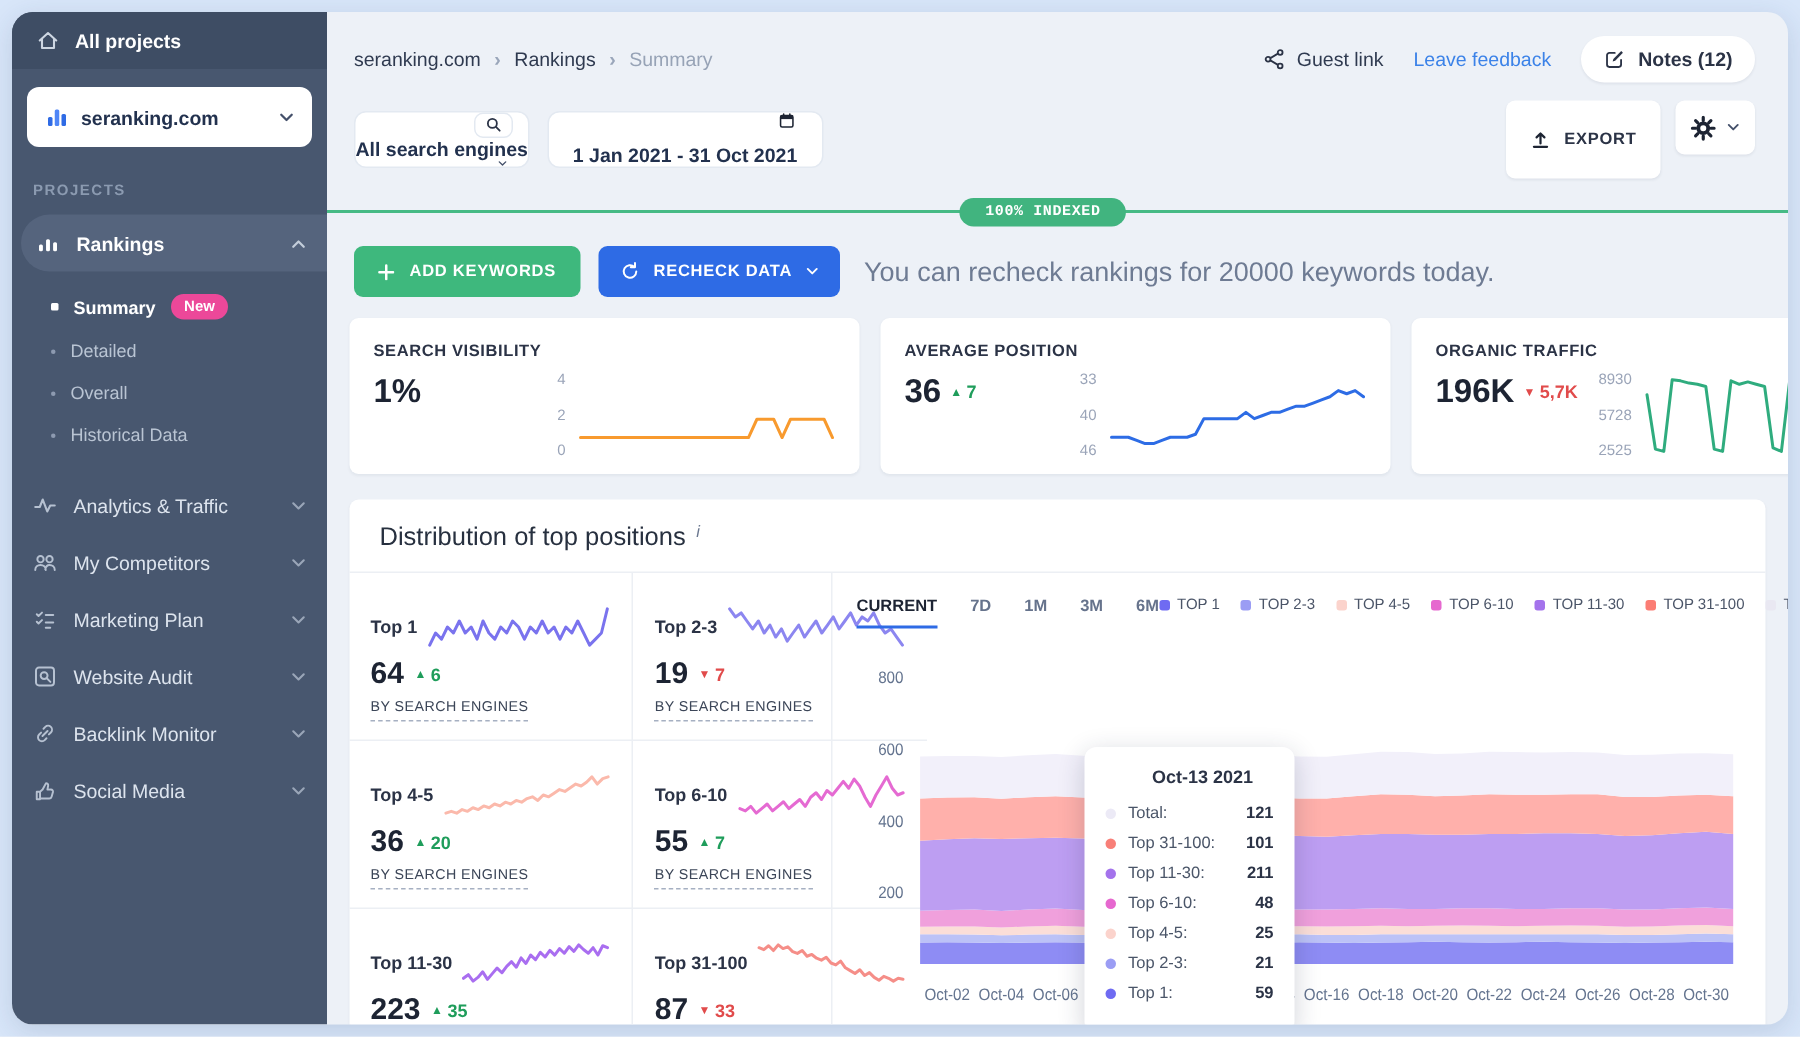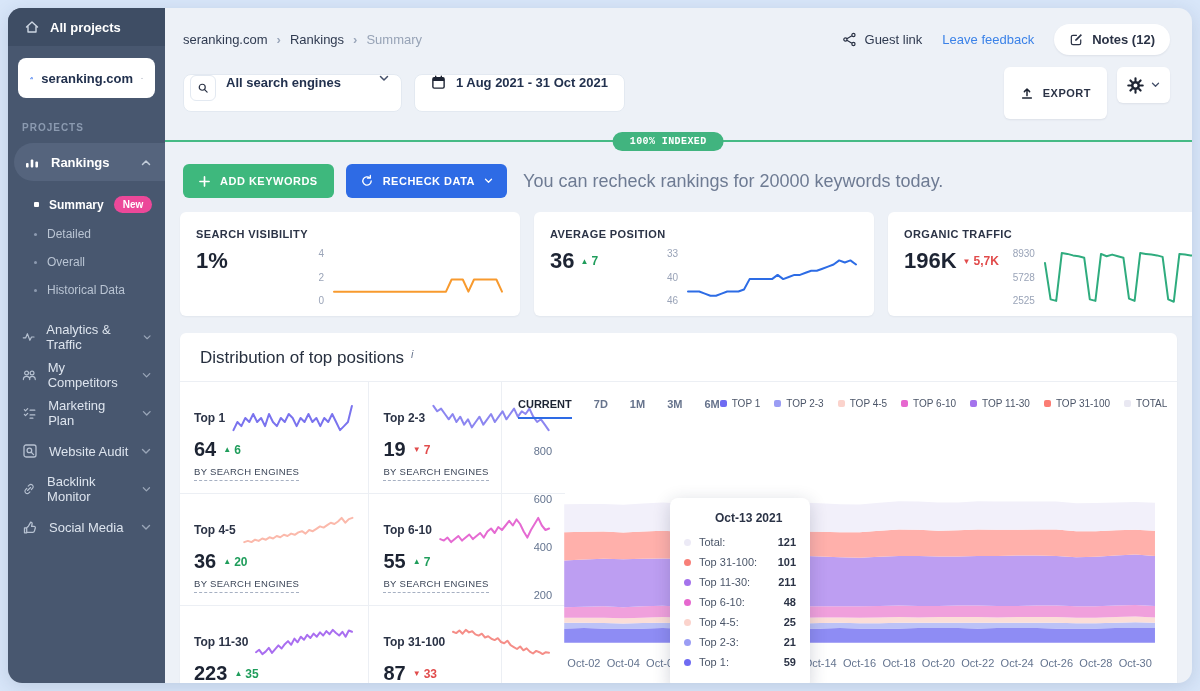--- a/index.html
+++ b/index.html
@@ -1,20 +1,20 @@
 <!DOCTYPE html>
 <html><head>
 <meta charset="utf-8">
 <style>
   *{box-sizing:border-box;margin:0;padding:0;}
   html,body{width:1200px;height:691px;}
   body{background:#d8e6f9;font-family:"Liberation Sans",sans-serif;position:relative;overflow:hidden;}
   .app{position:absolute;inset:8px;border-radius:14px;overflow:hidden;display:flex;background:#edf1f7;box-shadow:0 4px 18px rgba(40,60,100,.15);}
   
-  .sidebar{width:157px;background:#48576f;flex-shrink:0;display:flex;flex-direction:column;}
+  .sidebar{width:210px;background:#48576f;flex-shrink:0;display:flex;flex-direction:column;}
   .sb-top{height:38px;background:#3e4d64;display:flex;align-items:center;gap:10px;padding:0 16px;font-size:13px;font-weight:bold;color:#fff;cursor:pointer;}
   .project-select{margin:12px 10px 8px;background:#fff;border-radius:8px;height:40px;display:flex;align-items:center;gap:8px;padding:0 12px;color:#22314e;font-weight:bold;font-size:13px;cursor:pointer;}
   .project-select .chev{margin-left:auto;}
   .sb-section-label{font-size:10px;letter-spacing:1px;color:#8b9ab0;padding:16px 16px 10px 14px;font-weight:bold;}
   .sb-item{height:38px;display:flex;align-items:center;gap:11px;padding:0 14px;font-size:13px;color:#dde4ee;cursor:pointer;}
   .sb-item.active{background:#55647d;border-radius:19px 0 0 19px;margin-left:6px;padding-left:10px;font-weight:bold;color:#fff;}
   .sb-item .chev{margin-left:auto;}
   .sb-group{margin-top:10px;}
   .sb-sub{padding:8px 0 4px;}
   .sb-subitem{display:flex;align-items:center;gap:10px;padding:7px 16px 7px 26px;font-size:12px;color:#b9c4d3;cursor:pointer;}
@@ -27,21 +27,21 @@
   .topbar{display:flex;align-items:center;padding:16px 22px 0 18px;}
   .crumb{font-size:13px;color:#2f3a50;display:flex;align-items:center;}
   .crumb .sep{color:#9aa6ba;margin:0 9px;font-weight:bold;}
   .crumb .muted{color:#97a3b6;}
   .crumb .lk{cursor:pointer;}
   .top-right{margin-left:auto;display:flex;align-items:center;gap:20px;}
   .guest{display:flex;gap:8px;align-items:center;font-size:13px;color:#2f3a50;cursor:pointer;}
   .feedback{color:#3b82e8;font-size:13px;cursor:pointer;}
   .notes-btn{background:#fff;border-radius:17px;padding:8px 15px;display:flex;gap:8px;align-items:center;font-size:13px;font-weight:bold;color:#2b3346;box-shadow:0 1px 2px rgba(25,39,68,.08);cursor:pointer;}
   .toolbar{display:flex;align-items:center;padding:12px 22px 0 18px;gap:12px;}
-  .select-box,.date-box{background:#fff;border:1px solid #e3e9f1;border-radius:8px;height:38px;display:flex;align-items:flex-start;font-size:13px;font-weight:bold;color:#22314e;cursor:pointer;}
+  .select-box,.date-box{background:#fff;border:1px solid #e3e9f1;border-radius:8px;height:38px;display:flex;align-items:flex-end;font-size:13px;font-weight:bold;color:#22314e;cursor:pointer;flex-direction:column;}
   .search-seg{width:26px;height:26px;border:1px solid #e3e9f1;border-radius:6px;display:flex;align-items:center;justify-content:center;margin:0 10px 0 6px;}
   .select-box .chev{margin:0 12px 0 38px;}
   .date-box{padding:0 16px;gap:10px;}
   .toolbar-right{margin-left:auto;display:flex;gap:10px;}
   .export-btn{background:#fff;border-radius:6px;height:52px;padding:0 16px;display:flex;align-items:center;gap:9px;font-size:11px;font-weight:bold;letter-spacing:.5px;color:#2b3346;box-shadow:0 1px 2px rgba(25,39,68,.08);cursor:pointer;}
   .gear-btn{background:#fff;border-radius:6px;height:36px;padding:0 10px;display:flex;align-items:center;gap:7px;box-shadow:0 1px 2px rgba(25,39,68,.08);cursor:pointer;}
   .progress-row{position:relative;height:20px;margin-top:12px;}
   .progress-line{position:absolute;left:0;right:0;top:9px;height:2px;background:#46ba85;}
   .indexed-pill{position:absolute;left:49%;transform:translateX(-50%);top:1px;background:#41b47f;color:#fff;font-size:10px;font-weight:bold;letter-spacing:.4px;padding:4px 17px;border-radius:10px;font-family:Liberation Mono, monospace;}
   .actions-row{display:flex;align-items:center;gap:12px;padding:13px 22px 0 18px;}
@@ -253,21 +253,21 @@
         <svg class="chev" width="10" height="7" viewBox="0 0 10 7">
             <path d="M1.5 1.5L5 5l3.5-3.5" fill="none" stroke="#44506a" stroke-width="1.5" stroke-linecap="round" stroke-linejoin="round"></path>
           </svg>
       </div>
       <div class="date-box">
         <svg width="15" height="15" viewBox="0 0 16 16">
             <rect x="2" y="3" width="12" height="11" rx="1.5" fill="none" stroke="#1d2433" stroke-width="1.5"></rect>
             <rect x="2" y="3" width="12" height="3.4" fill="#1d2433"></rect>
             <path d="M5 1.4v2.4M11 1.4v2.4" stroke="#1d2433" stroke-width="1.5" stroke-linecap="round"></path>
           </svg>
-        <span>1 Aug 2021 - 31 Oct 2021</span>
+        <span>1 Jan 2021 - 31 Oct 2021</span>
       </div>
       <div class="toolbar-right">
         <span class="export-btn">
           <svg width="14" height="14" viewBox="0 0 16 16">
               <path d="M8 11V3.6M5 6.4L8 3.4l3 3M3 13.6h10" fill="none" stroke="#1d2433" stroke-width="1.7" stroke-linecap="round" stroke-linejoin="round"></path>
             </svg>
           <span>EXPORT</span>
         </span>
         <span class="gear-btn">
           <svg width="17" height="17" viewBox="0 0 16 16">

